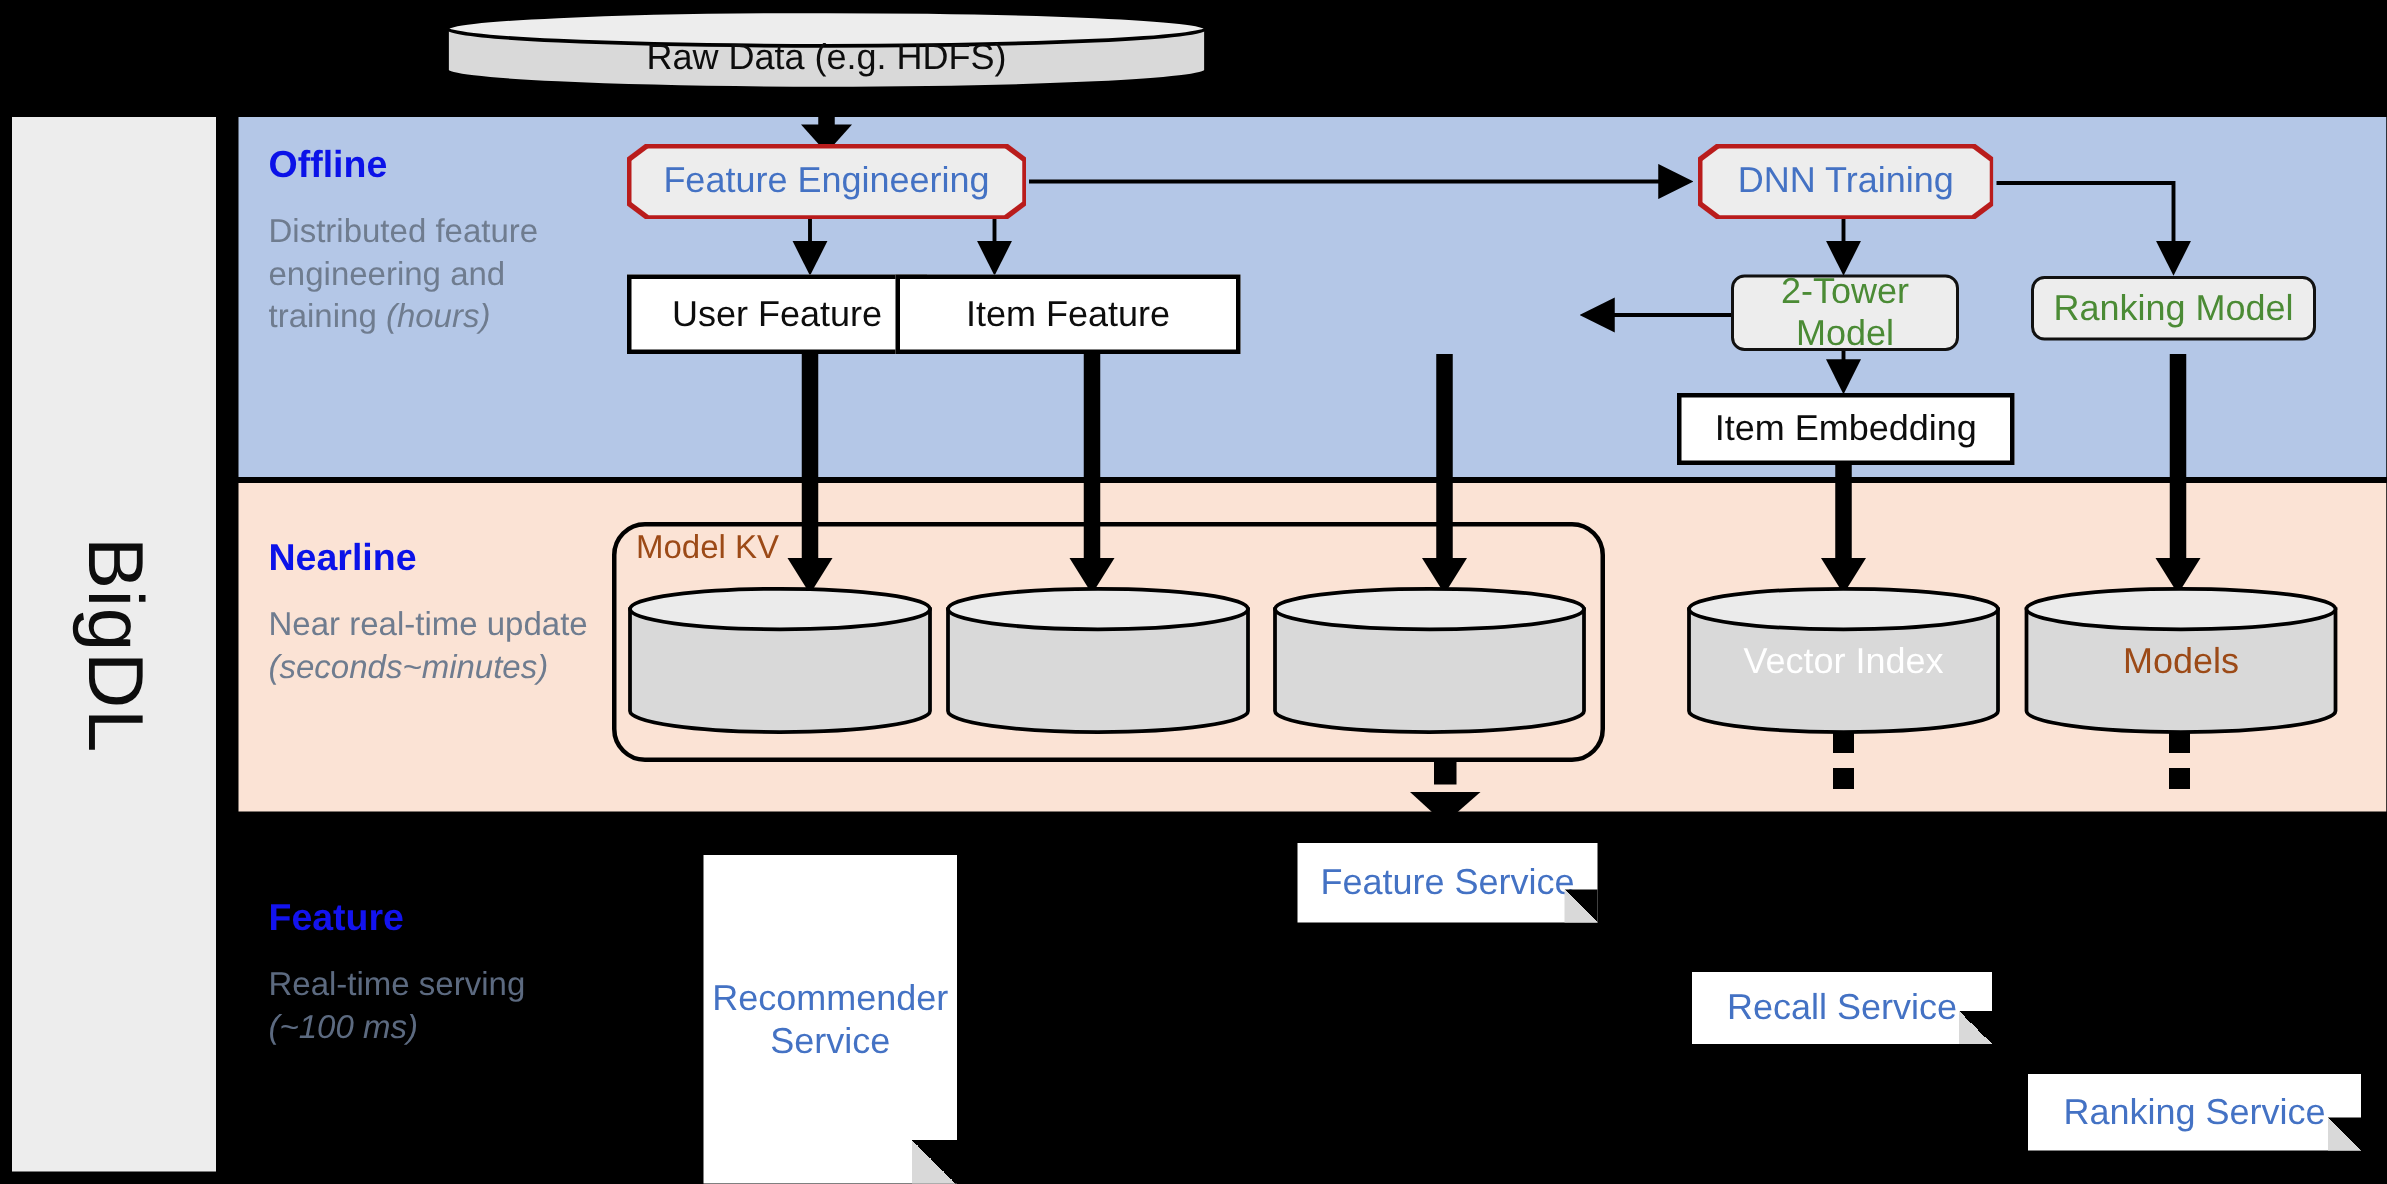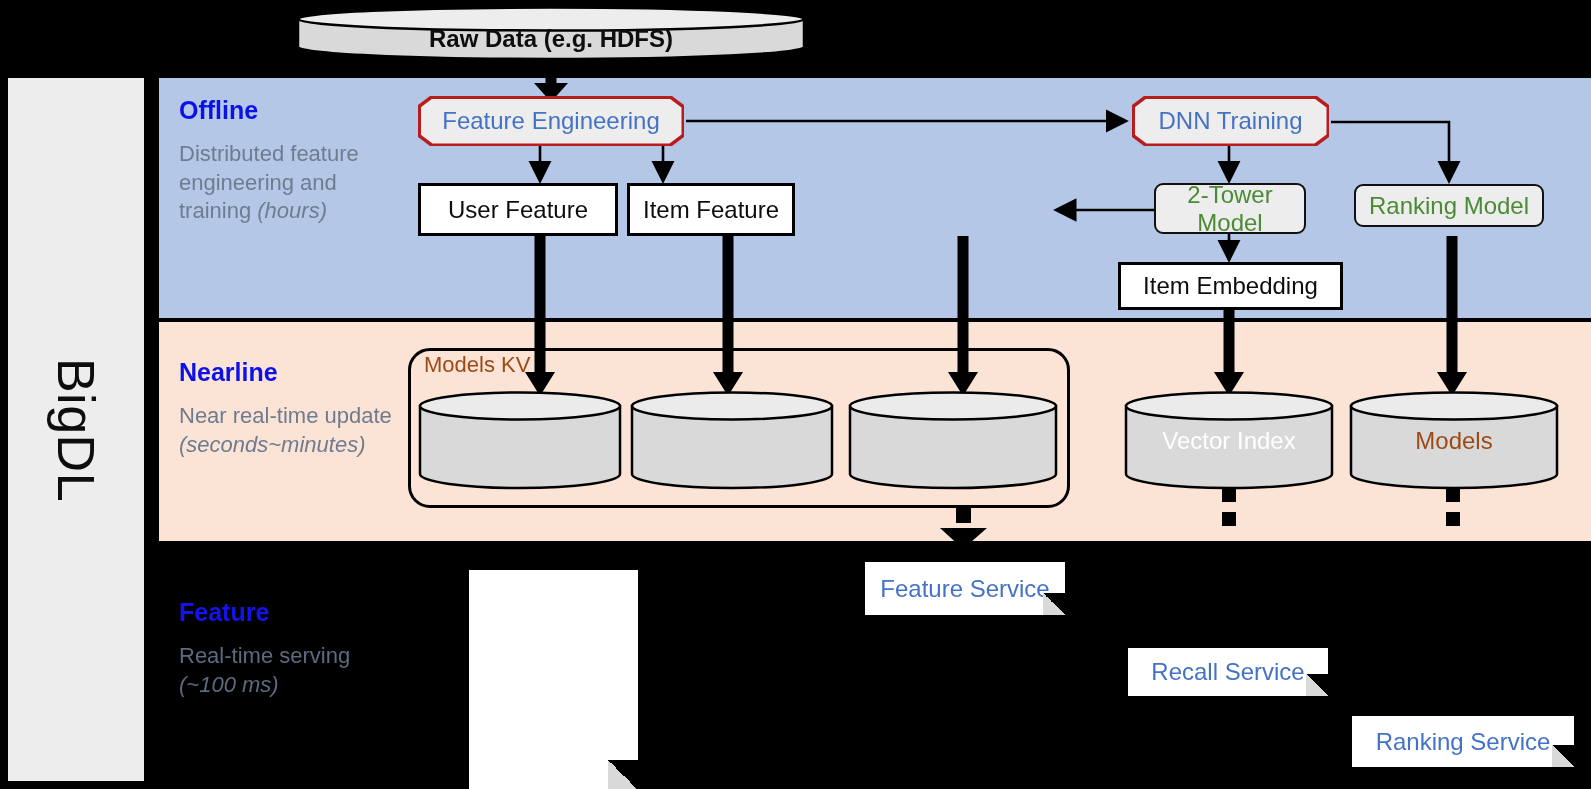--- a/index.html
+++ b/index.html
@@ -171,56 +171,56 @@
     <g>
       <rect x="1222" y="488" width="14" height="14" fill="#000"></rect>
       <rect x="1222" y="512" width="14" height="14" fill="#000"></rect>
     </g>
     <g>
       <rect x="1446" y="488" width="14" height="14" fill="#000"></rect>
       <rect x="1446" y="512" width="14" height="14" fill="#000"></rect>
     </g>
   </svg>
 
-  <div class="cyl" id="cyl-rawdata" style="left:296px;top:6px;width:510px;height:54px;font-weight:bold;">
+  <div class="cyl" id="cyl-rawdata" style="left:296px;top:6px;width:510px;height:54px;">
     <svg width="510" height="54" viewBox="0 0 510 54">
       <path d="M2,13 L2,41 A253,12 0 0 0 508,41 L508,13 Z" fill="#d9d9d9" stroke="#000" stroke-width="2.5"></path>
       <ellipse cx="255" cy="13" rx="253" ry="11.5" fill="#ededed" stroke="#000" stroke-width="2.5"></ellipse>
     </svg>
     <div class="cyl-label" style="color:#0d0d0d;transform:translateY(-28%);">Raw Data (e.g. HDFS)</div>
   </div>
 
   <div class="notched-wrap" id="n-fe" style="left:418px;top:96px;width:266px;height:50px;">
     <div class="notched">Feature Engineering</div>
   </div>
 
   <div class="notched-wrap" id="n-dnn" style="left:1132px;top:96px;width:197px;height:50px;">
     <div class="notched">DNN Training</div>
   </div>
 
   <div class="node grayboxed" style="left:418px;top:183px;width:200px;height:53px;">
     <span>User Feature</span>
   </div>
-  <div class="node grayboxed" style="left:627px;top:183px;width:168px;height:53px;">
+  <div class="node grayboxed" style="left:597px;top:183px;width:230px;height:53px;">
     <span>Item Feature</span>
   </div>
 
   <div class="node procbox green" style="left:1154px;top:183px;width:152px;height:51px;">
     <span>2-Tower Model</span>
   </div>
   <div class="node procbox green" style="left:1354px;top:184px;width:190px;height:43px;">
     <span>Ranking Model</span>
   </div>
 
   <div class="node grayboxed" style="left:1118px;top:262px;width:225px;height:48px;">
     <span>Item Embedding</span>
   </div>
 
   <div id="redis-group"></div>
-  <div id="redis-label">Models KV</div>
+  <div id="redis-label">Model KV</div>
 
   <div class="cyl" style="left:418px;top:390px;width:204px;height:100px;">
     <svg width="204" height="100" viewBox="0 0 204 100">
       <path d="M2,16 L2,84 A100,14 0 0 0 202,84 L202,16 Z" fill="#d9d9d9" stroke="#000" stroke-width="2.5"></path>
       <ellipse cx="102" cy="16" rx="100" ry="13.5" fill="#ebebeb" stroke="#000" stroke-width="2.5"></ellipse>
     </svg>
     <div class="cyl-label" style="color:#9c4a17;"></div>
   </div>
 
   <div class="cyl" style="left:630px;top:390px;width:204px;height:100px;">
@@ -249,20 +249,21 @@
 
   <div class="cyl" style="left:1349px;top:390px;width:210px;height:100px;">
     <svg width="210" height="100" viewBox="0 0 210 100">
       <path d="M2,16 L2,84 A103,14 0 0 0 208,84 L208,16 Z" fill="#d9d9d9" stroke="#000" stroke-width="2.5"></path>
       <ellipse cx="105" cy="16" rx="103" ry="13.5" fill="#ebebeb" stroke="#000" stroke-width="2.5"></ellipse>
     </svg>
     <div class="cyl-label" style="color:#9c4a17;">Models</div>
   </div>
 
   <div class="doccard big" style="left:469px;top:570px;width:169px;height:220px;padding:0 14px;box-sizing:border-box;">
+    <span>Recommender Service</span>
     <span class="fold"></span>
   </div>
 
   <div class="doccard" style="left:865px;top:562px;width:200px;height:53px;">
     <span>Feature Service</span>
     <span class="fold"></span>
   </div>
 
   <div class="doccard" style="left:1128px;top:648px;width:200px;height:48px;">
     <span>Recall Service</span>

